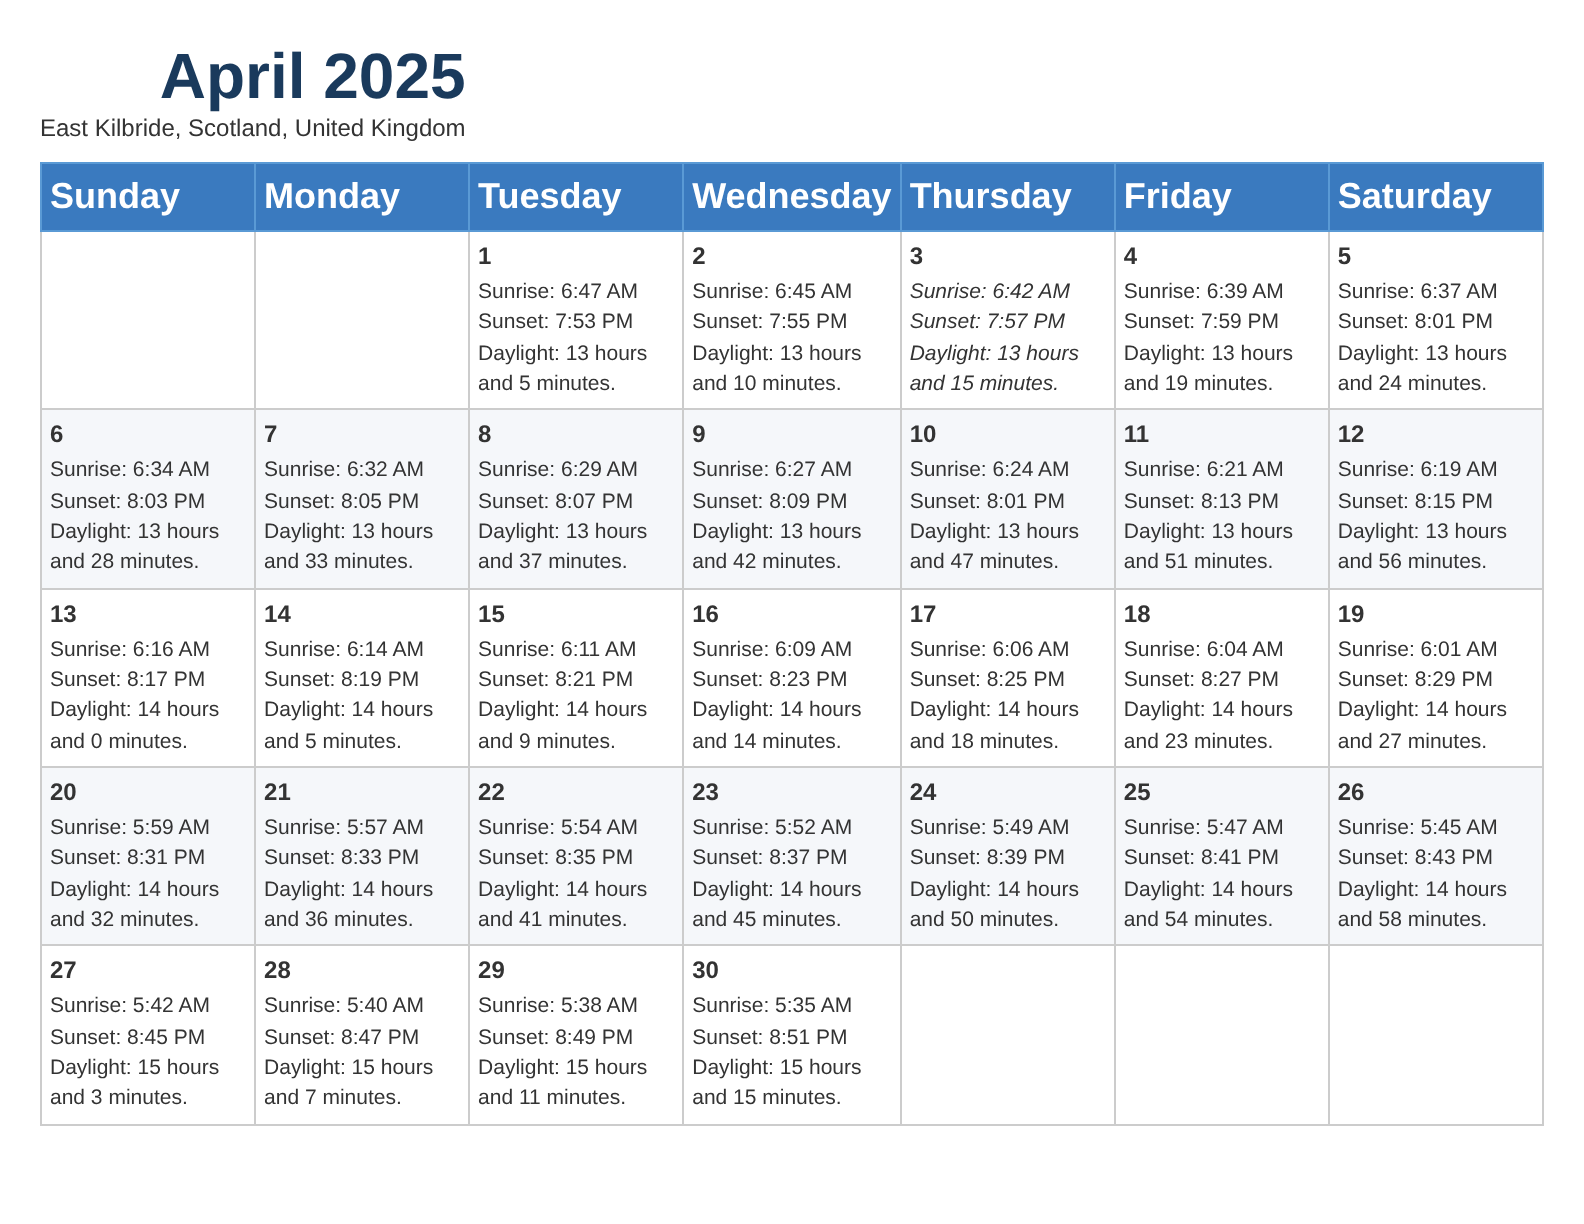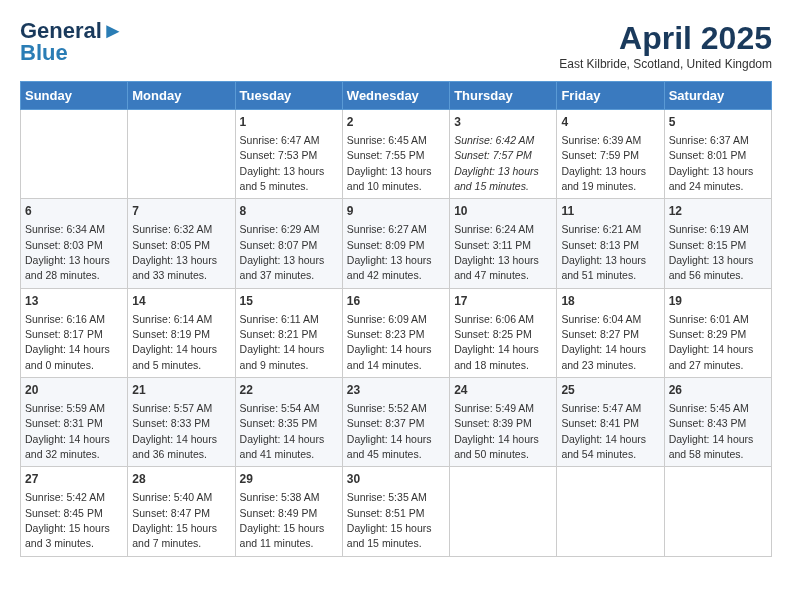--- a/index.html
+++ b/index.html
@@ -46,21 +46,21 @@
     table {
       width: 100%;
       border-collapse: collapse;
       font-size: 11px;
     }
     thead tr th {
       background-color: #3a7abf;
       color: #fff;
       padding: 6px 4px;
       text-align: left;
-      font-size: 13px;
+      font-size: 18px;
       font-weight: bold;
       border: 1px solid #5a9ad5;
     }
     tbody tr td {
       border: 1px solid #ccc;
       padding: 4px;
       vertical-align: top;
       width: 14.28%;
       min-height: 80px;
       color: #333;
@@ -83,30 +83,20 @@
       background-color: #f5f7fa;
     }
     .row-white {
       background-color: #ffffff;
     }
   </style>
 </head>
 <body>
 
 <div class="header">
-  <div class="logo">
-    <div style="display:flex;align-items:flex-end;">
-      <span class="logo-text">
-        <span style="color:#1a3a5c;">General</span><span class="blue" style="color:#2a7db5;">►</span>
-      </span>
-    </div>
-    <div style="display:flex;align-items:center;margin-top:-2px;">
-      <span style="font-size:22px;font-weight:bold;color:#2a7db5;">Blue</span>
-    </div>
-  </div>
   <div class="title-block">
     <h1>April 2025</h1>
     <h2>East Kilbride, Scotland, United Kingdom</h2>
   </div>
 </div>
 
 <table>
   <thead>
     <tr>
     <th>Sunday</th>
@@ -145,21 +135,21 @@
         <td><span class="day-num">7</span><span class="day-info" style="white-space: pre-line;">Sunrise: 6:32 AM
 Sunset: 8:05 PM
 Daylight: 13 hours and 33 minutes.</span></td>
         <td><span class="day-num">8</span><span class="day-info" style="white-space: pre-line;">Sunrise: 6:29 AM
 Sunset: 8:07 PM
 Daylight: 13 hours and 37 minutes.</span></td>
         <td><span class="day-num">9</span><span class="day-info" style="white-space: pre-line;">Sunrise: 6:27 AM
 Sunset: 8:09 PM
 Daylight: 13 hours and 42 minutes.</span></td>
         <td><span class="day-num">10</span><span class="day-info" style="white-space: pre-line;">Sunrise: 6:24 AM
-Sunset: 3:11 PM
+Sunset: 8:01 PM
 Daylight: 13 hours and 47 minutes.</span></td>
         <td><span class="day-num">11</span><span class="day-info" style="white-space: pre-line;">Sunrise: 6:21 AM
 Sunset: 8:13 PM
 Daylight: 13 hours and 51 minutes.</span></td>
         <td><span class="day-num">12</span><span class="day-info" style="white-space: pre-line;">Sunrise: 6:19 AM
 Sunset: 8:15 PM
 Daylight: 13 hours and 56 minutes.</span></td>
       </tr>
       <tr class="row-white">
         <td><span class="day-num">13</span><span class="day-info" style="white-space: pre-line;">Sunrise: 6:16 AM

